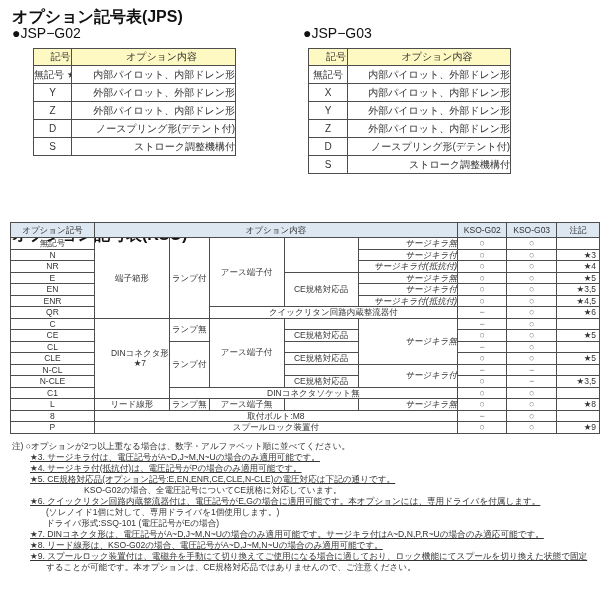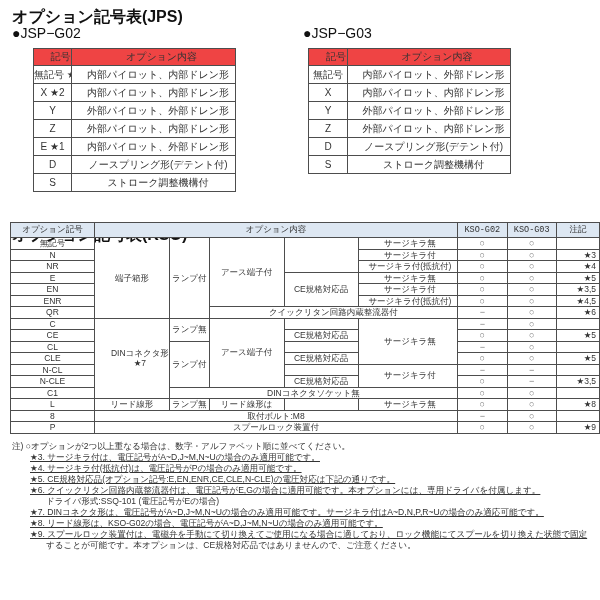--- a/index.html
+++ b/index.html
@@ -21,43 +21,43 @@
     table-layout: fixed;
     font-size: 10px;
     color: #333;
   }
   table.jsp td {
     border: 1px solid #4d4d4d;
     height: 18px;
     white-space: nowrap;
     overflow: hidden;
   }
-  table.jsp tr.hdr td { background: #ef4444; height: 17px; text-align: center; padding-left: 16px; }
+  table.jsp tr.hdr td { background: #fef9c3; height: 17px; text-align: center; padding-left: 16px; }
   table.jsp td.c { text-align: center; }
-  table.jsp td.l { text-align: center; padding-left: 9px; }
+  table.jsp td.l { text-align: right; padding-left: 9px; }
 
   
   table.kso {
     position: absolute;
     left: 10px; top: 222px;
     border-collapse: collapse;
     table-layout: fixed;
     font-size: 8.5px;
     color: #333;
   }
   table.kso td {
     border: 1px solid #4d4d4d;
     height: 10.6px;
     line-height: 10.5px;
     text-align: center;
     vertical-align: middle;
     white-space: nowrap;
   }
-  table.kso tr.hdr td { background: #dde7f2; height: 15px; line-height: 14px; font-family: Liberation Mono, monospace; }
-  table.kso td.left { text-align: center; padding-left: 4px; }
+  table.kso tr.hdr td { background: #dde7f2; height: 15px; line-height: 14px; }
+  table.kso td.left { text-align: right; padding-left: 4px; font-style: italic; }
   table.kso td.note { text-align: right; padding-right: 3px; }
   table.kso td.mark { color: #777; font-size: 9px; }
   table.kso td.stack div { line-height: 10px; margin-left: 16px; }
 
   
   .notes { position: absolute; left: 12px; top: 441px; width: 586px; font-size: 8.6px; color: #333; }
   .notes .fn { line-height: 11px; white-space: nowrap; }
   .notes .l1 { padding-left: 18px; text-decoration: underline; }
   .notes .l2 { padding-left: 34px; }
   .notes .l3 { padding-left: 72px; }
@@ -77,34 +77,26 @@
   <tbody>
       <tr class="hdr">
     <td class="c">記号</td>
     <td class="c">オプション内容</td>
   </tr>
   <tr>
         <td class="c">無記号 ★1</td>
         <td class="l">内部パイロット、内部ドレン形</td>
       </tr>
   <tr>
-        <td class="c">X ★2</td>
-        <td class="l">内部パイロット、内部ドレン形</td>
-      </tr>
-  <tr>
         <td class="c">Y</td>
         <td class="l">外部パイロット、外部ドレン形</td>
       </tr>
   <tr>
         <td class="c">Z</td>
         <td class="l">外部パイロット、内部ドレン形</td>
-      </tr>
-  <tr>
-        <td class="c">E ★1</td>
-        <td class="l">内部パイロット、外部ドレン形</td>
       </tr>
   <tr>
         <td class="c">D</td>
         <td class="l">ノースプリング形(デテント付)</td>
       </tr>
   <tr>
         <td class="c">S</td>
         <td class="l">ストローク調整機構付</td>
       </tr>
 </tbody>
@@ -278,21 +270,21 @@
     <td>C1</td>
     <td colspan="4">DINコネクタソケット無</td>
     <td class="mark">○</td>
     <td class="mark">○</td>
     <td class="note"></td>
   </tr>
   <tr>
     <td>L</td>
     <td>リード線形</td>
     <td>ランプ無</td>
-    <td>リード線形は</td>
+    <td>アース端子無</td>
     <td></td>
     <td class="left">サージキラ無</td>
     <td class="mark">○</td>
     <td class="mark">○</td>
     <td class="note">★8</td>
   </tr>
   <tr>
     <td>8</td>
     <td colspan="5">取付ボルト:M8</td>
     <td class="mark">−</td>
@@ -307,19 +299,21 @@
     <td class="note">★9</td>
   </tr>
 </tbody>
   </table>
 
 <div class="notes">
   <div class="fn">注) ○オプションが2つ以上重なる場合は、数字・アルファベット順に並べてください。</div>
   <div class="fn l1">★3. サージキラ付は、電圧記号がA~D,J~M,N~Uの場合のみ適用可能です。</div>
   <div class="fn l1">★4. サージキラ付(抵抗付)は、電圧記号がPの場合のみ適用可能です。</div>
   <div class="fn l1">★5. CE規格対応品(オプション記号:E,EN,ENR,CE,CLE,N-CLE)の電圧対応は下記の通りです。</div>
+  <div class="fn l3">KSO-G02の場合、全電圧記号についてCE規格に対応しています。</div>
   <div class="fn l1">★6. クイックリタン回路内蔵整流器付は、電圧記号がE,Gの場合に適用可能です。本オプションには、専用ドライバを付属します。</div>
+  <div class="fn l2">(ソレノイド1個に対して、専用ドライバを1個使用します。)</div>
   <div class="fn l2">ドライバ形式:SSQ-101 (電圧記号がEの場合)</div>
   <div class="fn l1">★7. DINコネクタ形は、電圧記号がA~D,J~M,N~Uの場合のみ適用可能です。サージキラ付はA~D,N,P,R~Uの場合のみ適応可能です。</div>
   <div class="fn l1">★8. リード線形は、KSO-G02の場合、電圧記号がA~D,J~M,N~Uの場合のみ適用可能です。</div>
   <div class="fn l1">★9. スプールロック装置付は、電磁弁を手動にて切り換えてご使用になる場合に適しており、ロック機能にてスプールを切り換えた状態で固定</div>
   <div class="fn l2">することが可能です。本オプションは、CE規格対応品ではありませんので、ご注意ください。</div>
 </div>
 
 </body></html>

